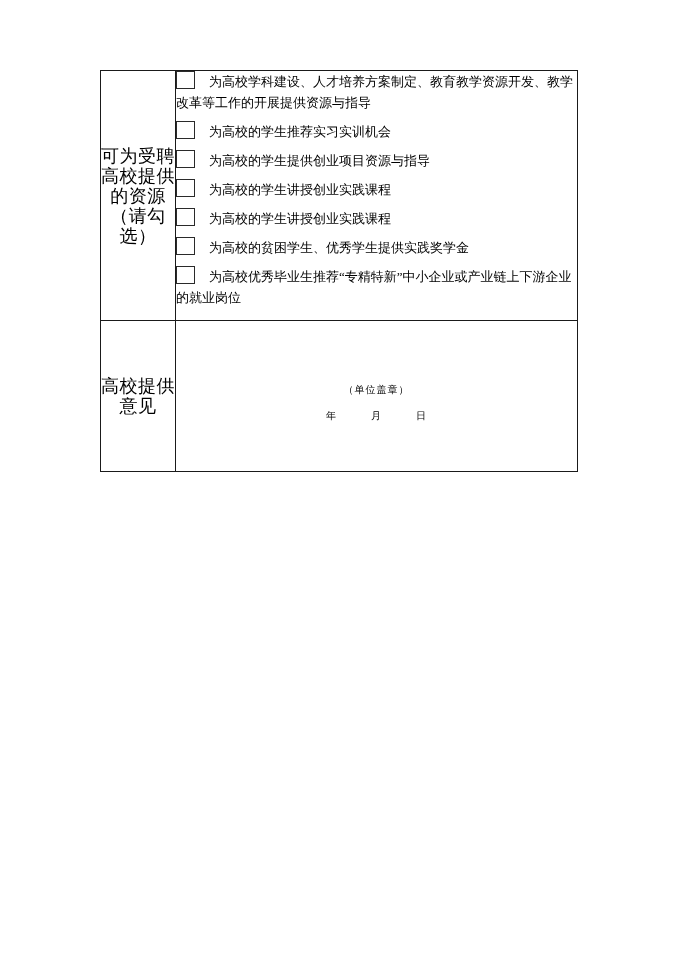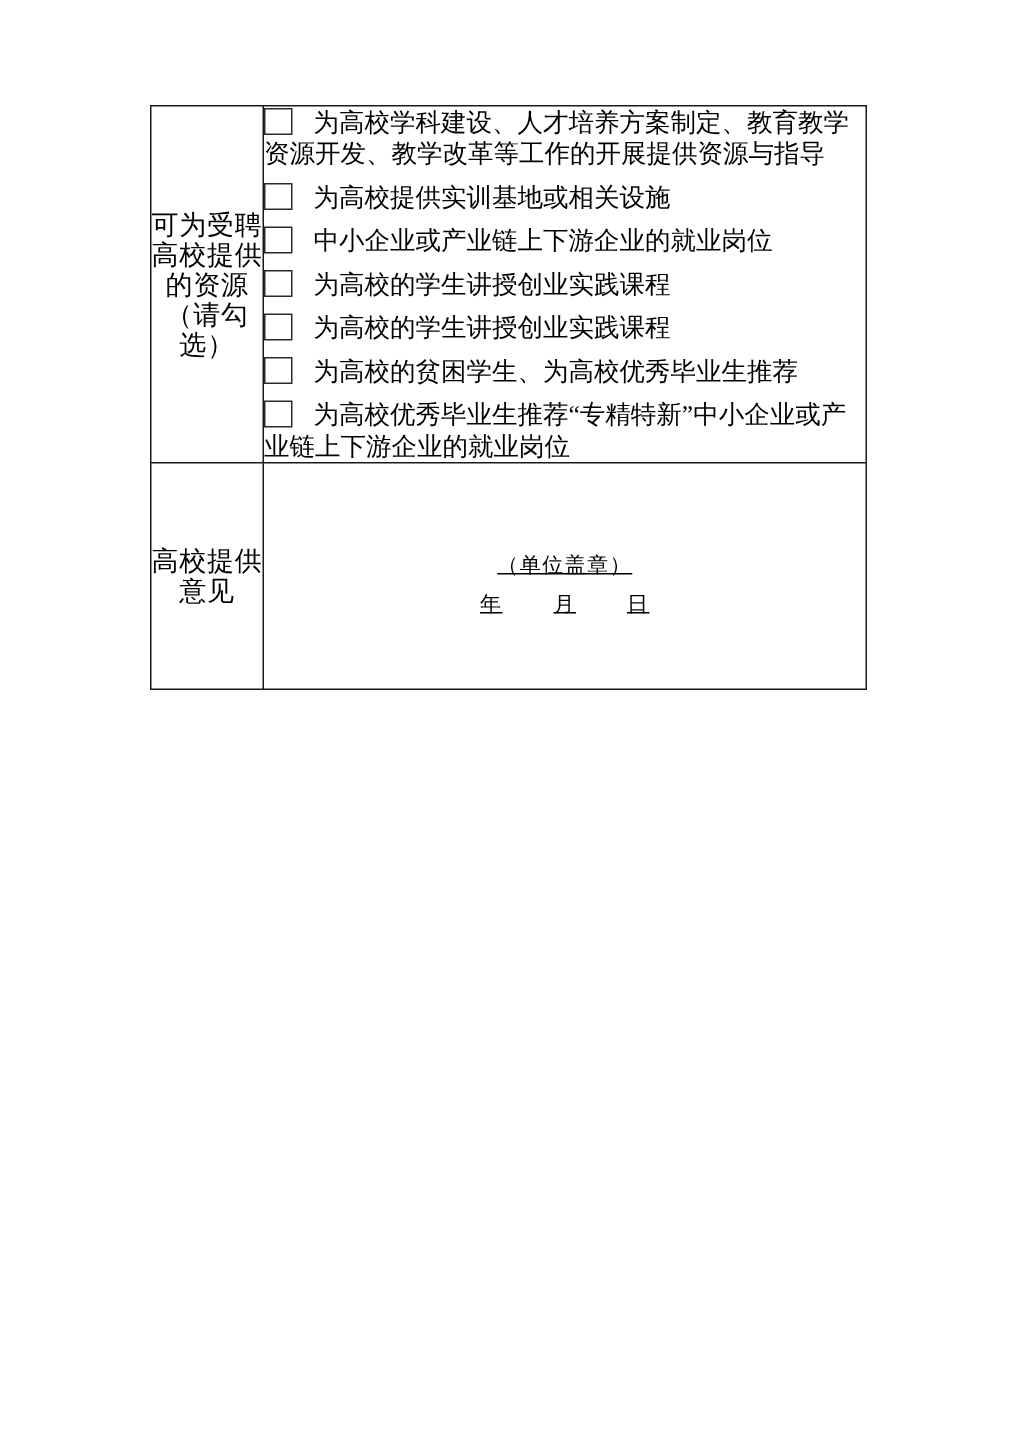--- a/index.html
+++ b/index.html
@@ -52,27 +52,27 @@
     line-height: 21px;
   }
   .check-list {
     list-style: none;
     margin: 0;
     padding: 0;
   }
   .check-item {
     display: block;
     margin: 0 0 8px 0;
-    font-size: 17px;
+    font-size: 13px;
     line-height: 21px;
     text-indent: 0;
     font-family: Liberation Serif, serif;
   }
   .check-item:last-child {
-    margin-bottom: 0;
+    margin-bottom: 12px;
   }
   .checkbox {
     display: inline-block;
     width: 17px;
     height: 16px;
     border: 1px solid #2a2a2a;
     vertical-align: -3px;
     margin-right: 14px;
     background: #ffffff;
   }
@@ -83,23 +83,22 @@
     height: 150px;
     position: relative;
     vertical-align: top;
   }
   .seal-block {
     position: absolute;
     left: 0;
     right: 0;
     top: 56px;
     text-align: center;
-    font-size: 14px;
+    font-size: 10px;
     line-height: 26px;
-    text-decoration: underline;
   }
   .seal-line {
     display: block;
     letter-spacing: 1px;
   }
   .date-line {
     display: block;
     letter-spacing: 1px;
   }
   .date-line .sp {
@@ -120,33 +119,33 @@
           <span class="lbl-line">的资源</span>
           <span class="lbl-line">（请勾</span>
           <span class="lbl-line">选）</span>
         </td>
         <td class="content-cell">
           <div class="check-list">
             <div class="check-item">
               <span class="checkbox"></span><span class="item-text">为高校学科建设、人才培养方案制定、教育教学资源开发、教学改革等工作的开展提供资源与指导</span>
             </div>
             <div class="check-item">
-              <span class="checkbox"></span><span class="item-text">为高校提供实训基地或相关设施</span>
+              <span class="checkbox"></span><span class="item-text">为高校的学生推荐实习实训机会</span>
             </div>
             <div class="check-item">
-              <span class="checkbox"></span><span class="item-text">中小企业或产业链上下游企业的就业岗位</span>
+              <span class="checkbox"></span><span class="item-text">为高校的学生提供创业项目资源与指导</span>
             </div>
             <div class="check-item">
               <span class="checkbox"></span><span class="item-text">为高校的学生讲授创业实践课程</span>
             </div>
             <div class="check-item">
               <span class="checkbox"></span><span class="item-text">为高校的学生讲授创业实践课程</span>
             </div>
             <div class="check-item">
-              <span class="checkbox"></span><span class="item-text">为高校的贫困学生、为高校优秀毕业生推荐</span>
+              <span class="checkbox"></span><span class="item-text">为高校的贫困学生、优秀学生提供实践奖学金</span>
             </div>
             <div class="check-item">
               <span class="checkbox"></span><span class="item-text">为高校优秀毕业生推荐“专精特新”中小企业或产业链上下游企业的就业岗位</span>
             </div>
           </div>
         </td>
       </tr>
       <tr>
         <td class="label-cell">
           <span class="lbl-line">高校提供</span>

